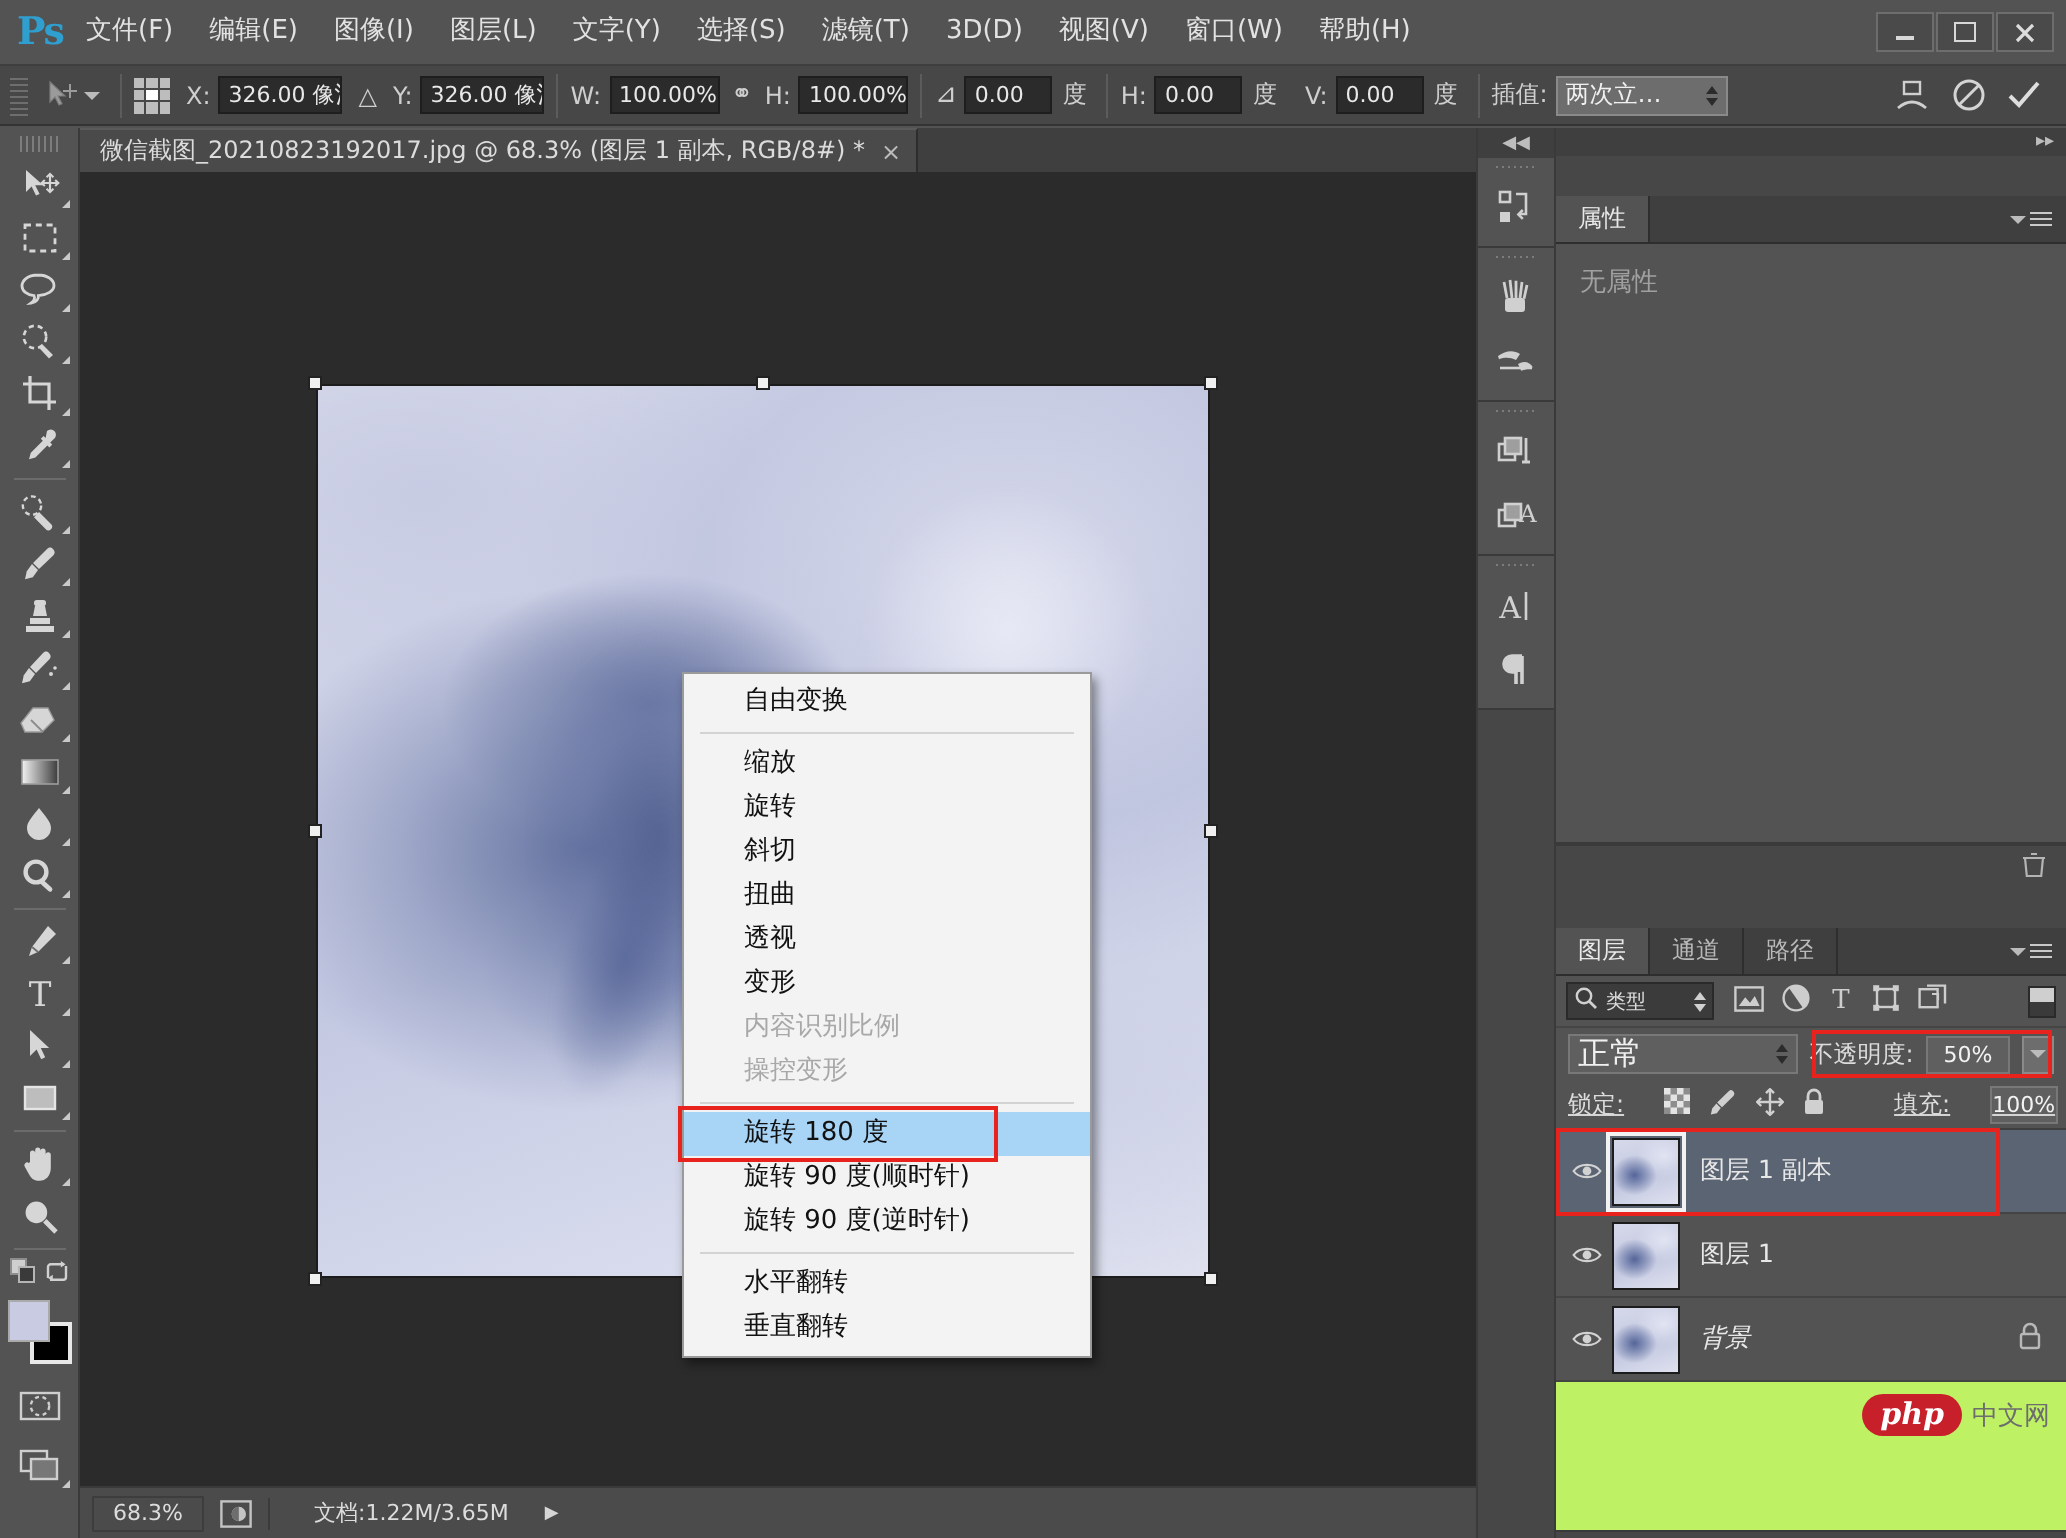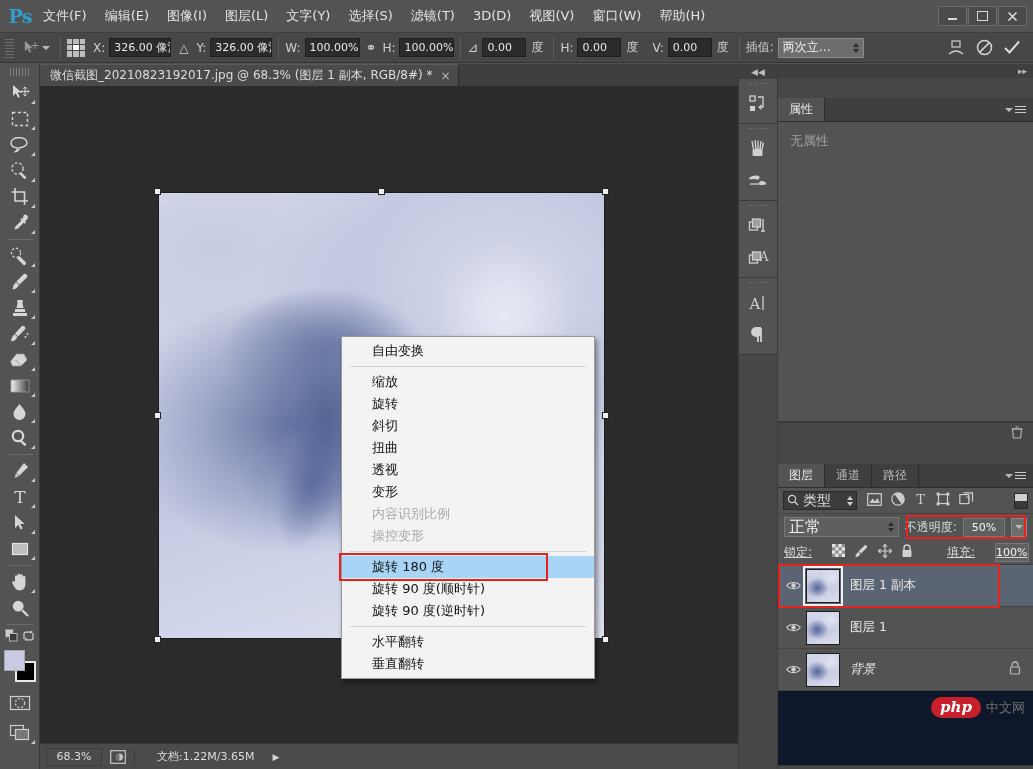--- a/index.html
+++ b/index.html
@@ -158,21 +158,21 @@
     position: absolute; left: 118px; top: 106px; width: 447px; height: 447px;
     pointer-events: none;
   }
   .handle {
     position: absolute; width: 7px; height: 7px;
     background: #f0f0f0; border: 1px solid #222;
   }
 
   
   .ctxmenu {
-    position: absolute; left: 341px; top: 336px; width: 254px;
+    position: absolute; left: 341px; top: 336px; width: 205px;
     background: #f3f3f3; border: 1px solid #9a9a9a;
     box-shadow: 2px 3px 5px rgba(0,0,0,0.45);
     padding: 3px 0; color: #111; font-size: 13px;
     z-index: 50;
   }
   .ctx-item { height: 22px; line-height: 22px; padding-left: 30px; white-space: nowrap; }
   .ctx-item.disabled { color: #a8a8a8; }
   .ctx-item.selected { background: #a8d4f5; }
   .ctx-sep { height: 1px; background: #d3d3d3; margin: 4px 8px; }
   .ctx-highlight-box {
@@ -226,21 +226,21 @@
   .props-body { background: #535353; height: 300px; padding: 10px 12px; color: #a0a0a0; font-size: 13px; border-bottom: 1px solid #3a3a3a; }
   .props-footer { height: 22px; background: #474747; border-top: 1px solid #3a3a3a; }
 
   .layers-panel { background: #535353; }
   .filter-row {
     height: 26px; display: flex; align-items: center; gap: 0px; padding: 0 5px;
     border-bottom: 1px solid #454545;
   }
   .filter-select {
     background: #3b3b3b; border: 1px solid #2a2a2a; height: 19px; min-width: 74px;
-    display: flex; align-items: center; gap: 4px; padding: 0 3px; color: #ddd; font-size: 14px;
+    display: flex; align-items: center; gap: 4px; padding: 0 3px; color: #ddd; font-size: 10px;
   }
   .filter-icons { display: flex; align-items: center; gap: 9px; margin-left: 10px; color: #cdcdcd; }
   .filter-toggle { width: 14px; height: 16px; margin-left: auto; background: linear-gradient(to bottom, #cfcfcf 0 50%, #3a3a3a 50% 100%); border: 1px solid #2a2a2a; }
 
   .blend-row {
     height: 26px; display: flex; align-items: center; padding: 0 6px; gap: 6px;
     position: relative;
   }
   .blend-select {
     background: #5f5f5f; border: 1px solid #787878; height: 20px; width: 124px;
@@ -274,21 +274,21 @@
       radial-gradient(ellipse 50% 45% at 32% 55%, rgba(72,90,145,0.9) 0%, rgba(255,255,255,0) 70%),
       radial-gradient(ellipse 55% 45% at 78% 25%, rgba(226,229,243,0.95) 0%, rgba(255,255,255,0) 78%),
       linear-gradient(160deg,#d6d9ea 0%,#c3c8e0 55%,#dfe1ef 100%);
     position: relative;
   }
   .thumb.selected-thumb { outline: 2px solid #f2f2f2; outline-offset: 1px; }
   .layer-name { font-size: 12.5px; color: #e8e8e8; }
   .layer-name.bg { font-style: italic; }
   .lock-badge { margin-left: auto; margin-right: 12px; color: #b8b8b8; }
 
-  .layers-spacer { height: 74px; background: #0f172a; position: relative; }
+  .layers-spacer { height: 74px; background: #bef264; position: relative; }
   .watermark {
     position: absolute; right: 8px; top: 6px;
     display: flex; align-items: center; gap: 5px;
   }
   .wm-php {
     background: #c8202a; color: #fff; border-radius: 12px;
     font-family: "DejaVu Serif","Liberation Serif",serif; font-style: italic; font-weight: bold;
     font-size: 15px; padding: 1px 9px 2px; letter-spacing: 0px;
   }
   .wm-cn { color: #6d6d6d; font-size: 13px; }

